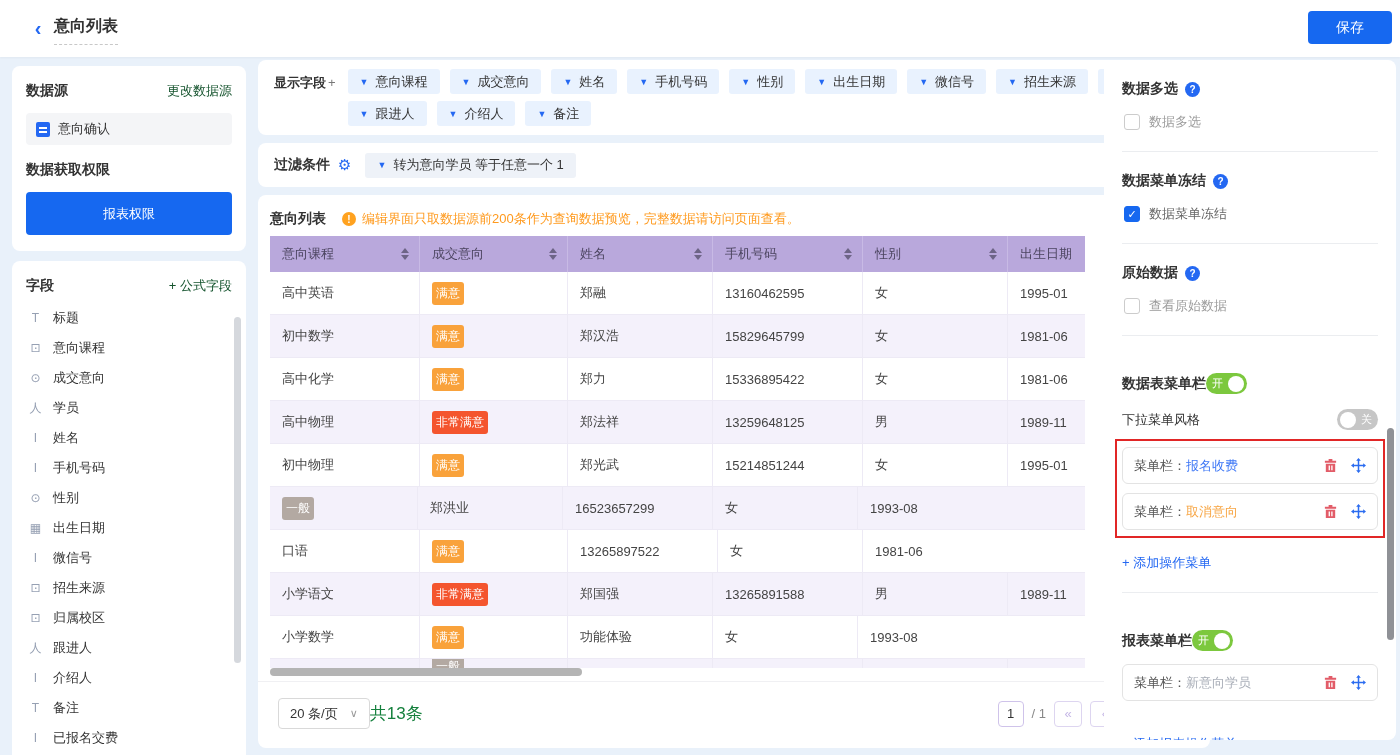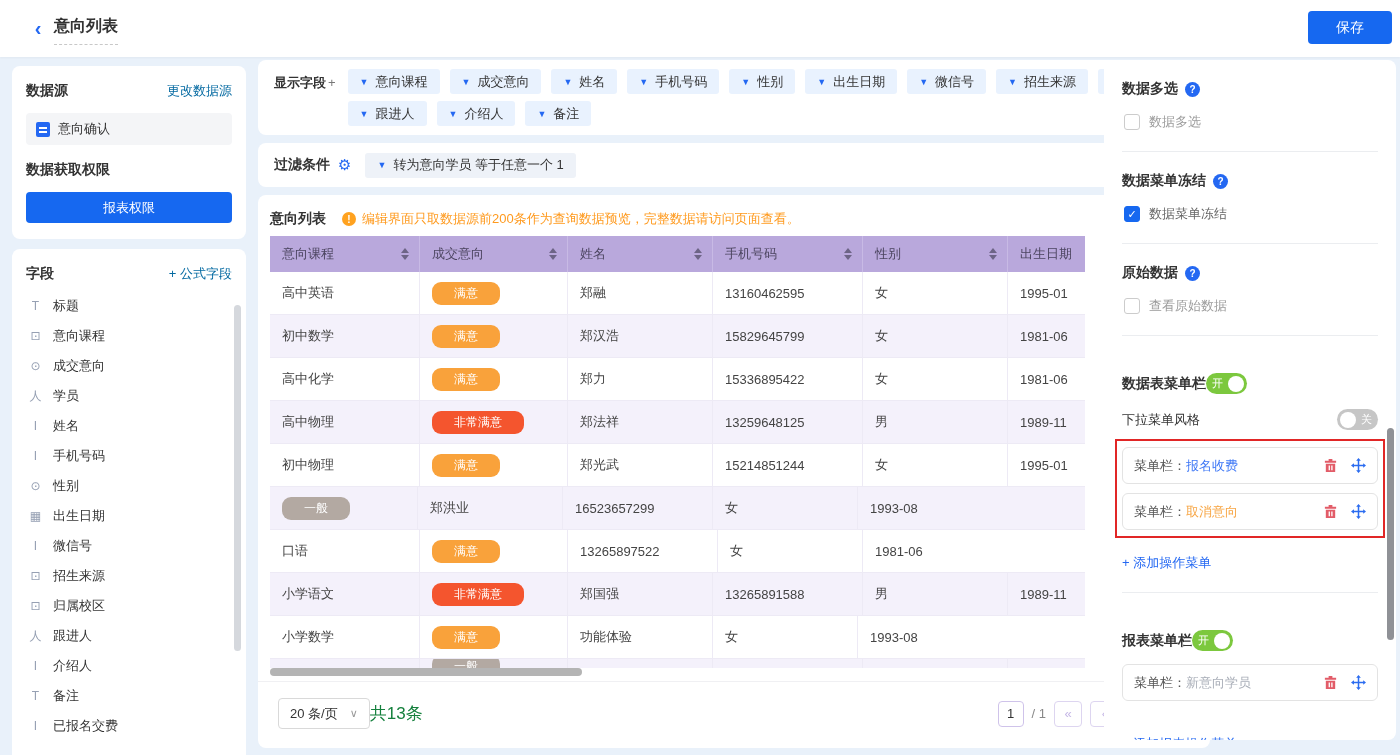--- a/index.html
+++ b/index.html
@@ -11,25 +11,25 @@
   .topbar { position:absolute; top:0; left:0; width:1400px; height:57px; background:#fff; box-shadow:0 1px 2px rgba(0,0,0,.04); z-index:5; }
   .back-btn { position:absolute; left:28px; top:16px; width:20px; height:24px; background:none; border:none; cursor:pointer; color:#2468f2; font-size:20px; font-weight:bold; line-height:24px; }
   .page-title { position:absolute; left:54px; top:16px; font-size:16px; font-weight:bold; color:#333; padding-bottom:7px; border-bottom:1px dashed #c8c8c8; }
   .save-btn { position:absolute; right:8px; top:11px; width:84px; height:33px; background:#1668f0; color:#fff; border:none; border-radius:4px; font-size:14px; cursor:pointer; }
 
   
   .left-col { position:absolute; left:12px; top:66px; width:234px; }
   .card-ds { padding:16px 14px 16px; }
   .row-between { display:flex; justify-content:space-between; align-items:center; }
   .sec-h { font-size:14px; font-weight:bold; color:#333; }
-  .link { color:#0369a1; font-size:13px; cursor:pointer; text-decoration:none; }
+  .link { color:#14532d; font-size:13px; cursor:pointer; text-decoration:none; }
   .ds-item { margin:13px 0 16px; background:#f4f5f7; border-radius:4px; height:32px; display:flex; align-items:center; padding:0 10px; gap:8px; font-size:13px; color:#333; cursor:pointer; }
   .doc-icon { width:14px; height:15px; background:#2468f2; border-radius:2px; position:relative; flex:0 0 auto; }
   .doc-icon::after { content:""; position:absolute; left:3px; top:5px; width:8px; height:2px; background:#fff; box-shadow:0 4px 0 #fff; }
-  .perm-btn { width:100%; height:31px; background:#1668f0; color:#fff; border:none; border-radius:4px; font-size:13px; margin-top:13px; cursor:pointer; }
+  .perm-btn { width:100%; height:43px; background:#1668f0; color:#fff; border:none; border-radius:4px; font-size:13px; margin-top:13px; cursor:pointer; }
   .card-fields { margin-top:10px; height:516px; padding:16px 14px; position:relative; overflow:hidden; }
   .field-list { margin-top:8px; }
   .field-item { height:30px; display:flex; align-items:center; gap:10px; font-size:13px; color:#333; padding-left:2px; cursor:grab; }
   .f-icon { width:15px; color:#96a0b3; font-size:12px; text-align:center; flex:0 0 auto; }
   .left-scroll { position:absolute; right:5px; top:56px; width:7px; height:346px; background:#d5d8dd; border-radius:4px; cursor:pointer; }
 
   
   .mid-col { position:absolute; left:258px; top:60px; width:952px; }
   .chips-card { padding:9px 16px; display:flex; gap:12px; }
   .chips-label { font-size:13px; color:#333; font-weight:bold; white-space:nowrap; padding-top:5px; }
@@ -54,21 +54,21 @@
   .sorticons { display:flex; flex-direction:column; gap:2px; }
   .tri { width:0; height:0; border-left:4px solid transparent; border-right:4px solid transparent; }
   .tri-up { border-bottom:5px solid #6d6486; }
   .tri-down { border-top:5px solid #6d6486; }
   .tr { display:flex; height:43px; background:#fff; border-bottom:1px solid #edeaf5; width:898px; overflow:hidden; }
   .tr-alt { background:#f4f1fb; }
   .tr-partial { height:9px; border-bottom:none; }
   .tr-partial .badge { margin-top:5px; }
   .td { display:flex; align-items:center; padding:0 12px; font-size:13px; color:#444; border-right:1px solid #edeaf5; overflow:hidden; white-space:nowrap; flex:0 0 auto; }
   .c0 { width:150px; } .c1 { width:148px; } .c2 { width:145px; } .c3 { width:150px; } .c4 { width:145px; } .c5 { width:160px; border-right:none; }
-  .badge { border-radius:9px; padding:4px 22px; font-size:12px; color:#fff; line-height:1.25; white-space:nowrap; }
+  .badge { border-radius:3px; padding:4px 4px; font-size:12px; color:#fff; line-height:1.25; white-space:nowrap; }
   .badge-orange { background:#f9a23b; }
   .badge-red { background:#f4552e; }
   .badge-gray { background:#b3a9a2; }
   .hscroll { position:absolute; left:12px; top:473px; width:312px; height:8px; background:#b4b4b4; border-radius:4px; cursor:pointer; }
   .tbl-vscroll { position:absolute; right:15px; top:84px; width:7px; height:364px; background:#c2bcc9; border-radius:4px; cursor:pointer; }
 
   .pager { position:absolute; left:0; right:0; top:486px; border-top:1px solid #f0f0f3; display:flex; align-items:center; padding:16px 20px 0; gap:0; }
   .psize { border:1px solid #d9d9d9; border-radius:4px; height:31px; display:inline-flex; align-items:center; padding:0 11px; gap:12px; font-size:13px; color:#333; cursor:pointer; background:#fff; }
   .pv { color:#999; font-size:11px; font-style:normal; }
   .ptotal { color:#15803d; font-size:17px; }

